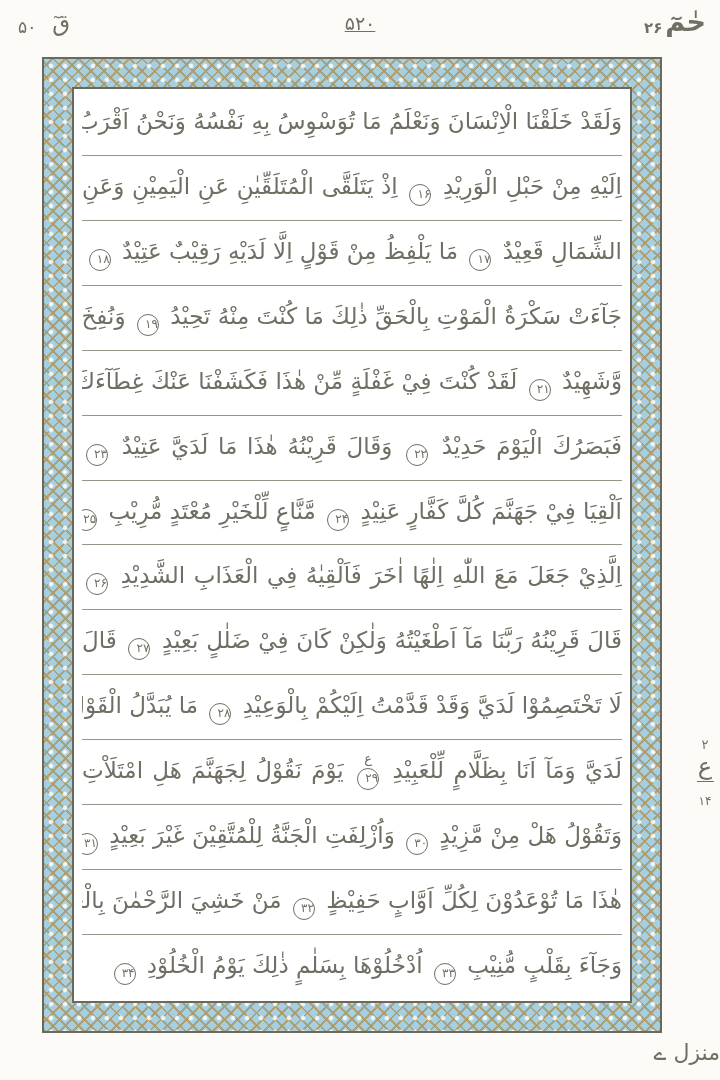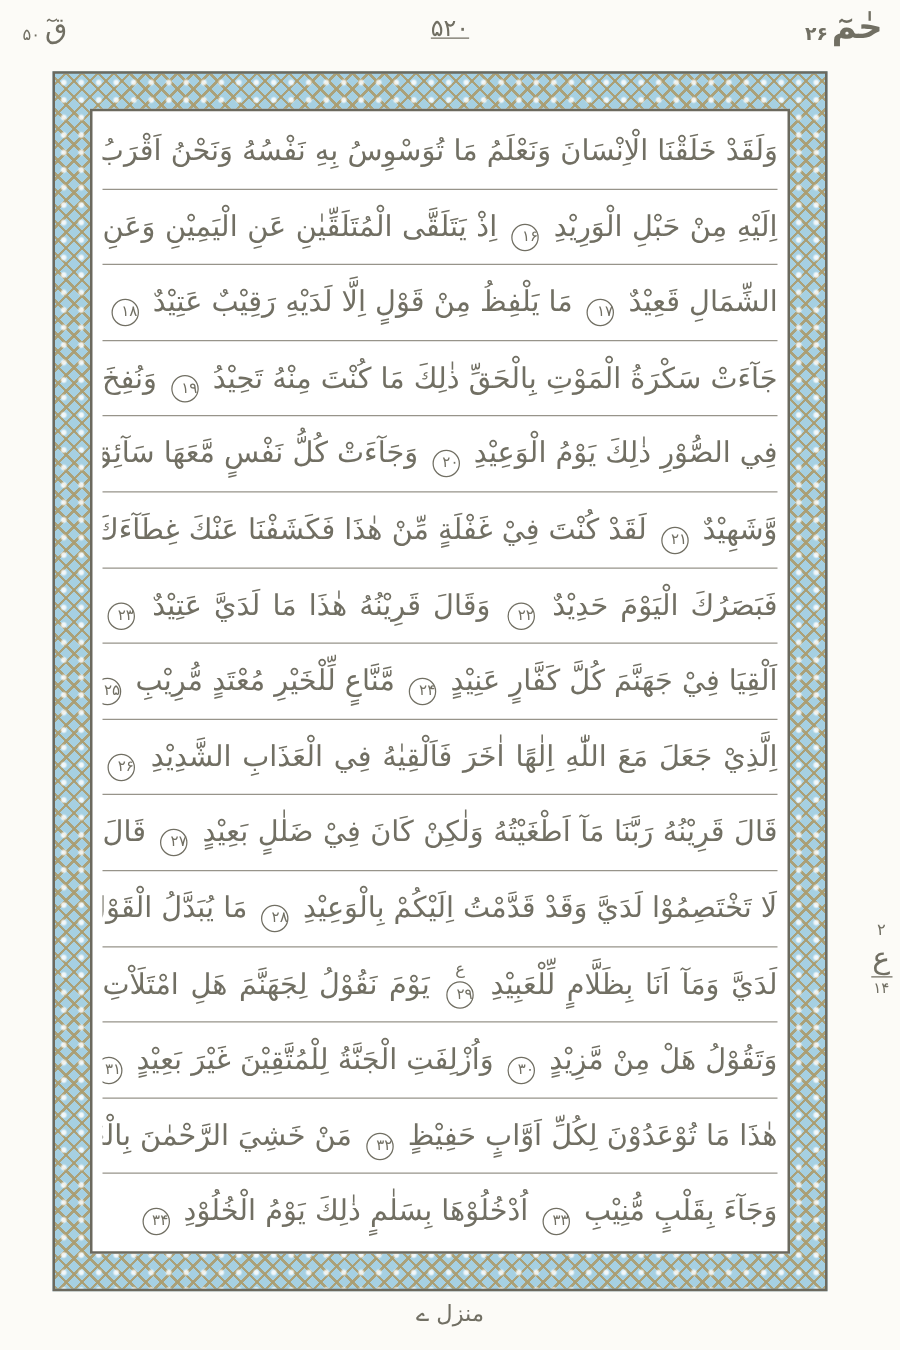--- a/index.html
+++ b/index.html
@@ -7,21 +7,21 @@
     width:720px;height:1080px;position:relative;overflow:hidden;
     background:#fcfbf7;
     font-family:"DejaVu Sans", sans-serif;
     color:#716f63;
   }
   
   .hdr-juz{position:absolute;top:2px;right:14px;direction:rtl;font-size:27px;line-height:40px;font-weight:bold;}
   .hdr-juz .num{font-size:15px;margin-right:3px;vertical-align:-2px;}
   .hdr-page{position:absolute;top:12px;left:0;right:0;text-align:center;font-size:19px;letter-spacing:2px;text-decoration:underline;}
   .hdr-surah{position:absolute;top:6px;left:18px;direction:rtl;font-size:23px;line-height:34px;}
-  .hdr-surah .num{font-size:13px;margin-right:4px;vertical-align:-2px;text-align:center;}
+  .hdr-surah .num{font-size:17px;margin-right:16px;vertical-align:-2px;text-align:center;}
   
   .frame{
     position:absolute;left:42px;top:57px;width:620px;height:976px;
     box-sizing:border-box;border:2px solid #6b695e;padding:28px;
     background-color:#a6d0e2;
     background-image:
       radial-gradient(circle at 7px 7px, rgba(255,255,255,0.85) 1.5px, rgba(255,255,255,0) 3px),
       repeating-linear-gradient(45deg, rgba(171,156,110,0.9) 0 2px, rgba(171,156,110,0) 2px 9px),
       repeating-linear-gradient(-45deg, rgba(171,156,110,0.9) 0 2px, rgba(171,156,110,0) 2px 9px);
     background-size:14px 14px, auto, auto;
@@ -51,44 +51,43 @@
     position:absolute;top:-17px;left:50%;transform:translateX(-50%);
     font-size:13px;line-height:13px;
   }
   
   .ruku-margin{
     position:absolute;top:738px;right:2px;width:26px;
     display:flex;flex-direction:column;align-items:center;
   }
   .ruku-margin .n1{font-size:13px;line-height:14px;}
   .ruku-margin .sym{font-size:24px;line-height:26px;margin:1px 0 2px 0;}
-  .ruku-margin .n2{font-size:12px;line-height:15px;border-top:1.5px solid #716f63;padding-top:1px;min-width:17px;text-align:center;}
+  .ruku-margin .n2{font-size:12px;line-height:15px;border-top:1.5px solid #716f63;padding-top:12px;min-width:17px;text-align:center;}
   
-  .catchword{position:absolute;top:1040px;left:0;right:0;text-align:center;font-size:18px;direction:rtl;}
+  .catchword{position:absolute;top:1040px;left:0;right:0;text-align:right;font-size:22px;direction:rtl;}
 </style>
 </head>
 <body>
 
 <div class="hdr-juz">
   <span>حٰمٓ</span><span class="num">۲۶</span>
 </div>
 
 <div class="hdr-page">۵۲۰</div>
 
 <div class="hdr-surah">
   <span>قٓ</span><span class="num">۵۰</span>
 </div>
 
 <div class="frame">
   <div class="text-area" id="lines-container">
       <div class="qline"><span>وَلَقَدْ خَلَقْنَا الْاِنْسَانَ وَنَعْلَمُ مَا تُوَسْوِسُ بِهِ نَفْسُهُ وَنَحْنُ اَقْرَبُ</span> </div>
       <div class="qline"><span>اِلَيْهِ مِنْ حَبْلِ الْوَرِيْدِ</span> <span class="vcircle">۱۶</span> <span>اِذْ يَتَلَقَّى الْمُتَلَقِّيٰنِ عَنِ الْيَمِيْنِ وَعَنِ</span> </div>
       <div class="qline"><span>الشِّمَالِ قَعِيْدٌ</span> <span class="vcircle">۱۷</span> <span>مَا يَلْفِظُ مِنْ قَوْلٍ اِلَّا لَدَيْهِ رَقِيْبٌ عَتِيْدٌ</span> <span class="vcircle">۱۸</span> <span>وَ</span> </div>
       <div class="qline"><span>جَآءَتْ سَكْرَةُ الْمَوْتِ بِالْحَقِّ ذٰلِكَ مَا كُنْتَ مِنْهُ تَحِيْدُ</span> <span class="vcircle">۱۹</span> <span>وَنُفِخَ</span> </div>
-      <div class="qline"><span>فِي الصُّوْرِ ذٰلِكَ يَوْمُ الْوَعِيْدِ</span> <span class="vcircle">۲۰</span> <span>وَجَآءَتْ كُلُّ نَفْسٍ مَّعَهَا سَآئِقٌ</span> </div>
       <div class="qline"><span>وَّشَهِيْدٌ</span> <span class="vcircle">۲۱</span> <span>لَقَدْ كُنْتَ فِيْ غَفْلَةٍ مِّنْ هٰذَا فَكَشَفْنَا عَنْكَ غِطَآءَكَ</span> </div>
       <div class="qline"><span>فَبَصَرُكَ الْيَوْمَ حَدِيْدٌ</span> <span class="vcircle">۲۲</span> <span>وَقَالَ قَرِيْنُهُ هٰذَا مَا لَدَيَّ عَتِيْدٌ</span> <span class="vcircle">۲۳</span> </div>
       <div class="qline"><span>اَلْقِيَا فِيْ جَهَنَّمَ كُلَّ كَفَّارٍ عَنِيْدٍ</span> <span class="vcircle">۲۴</span> <span>مَّنَّاعٍ لِّلْخَيْرِ مُعْتَدٍ مُّرِيْبِ</span> <span class="vcircle">۲۵</span> </div>
       <div class="qline"><span>اِلَّذِيْ جَعَلَ مَعَ اللّٰهِ اِلٰهًا اٰخَرَ فَاَلْقِيٰهُ فِي الْعَذَابِ الشَّدِيْدِ</span> <span class="vcircle">۲۶</span> </div>
       <div class="qline"><span>قَالَ قَرِيْنُهُ رَبَّنَا مَآ اَطْغَيْتُهُ وَلٰكِنْ كَانَ فِيْ ضَلٰلٍ بَعِيْدٍ</span> <span class="vcircle">۲۷</span> <span>قَالَ</span> </div>
       <div class="qline"><span>لَا تَخْتَصِمُوْا لَدَيَّ وَقَدْ قَدَّمْتُ اِلَيْكُمْ بِالْوَعِيْدِ</span> <span class="vcircle">۲۸</span> <span>مَا يُبَدَّلُ الْقَوْلُ</span> </div>
       <div class="qline"><span>لَدَيَّ وَمَآ اَنَا بِظَلَّامٍ لِّلْعَبِيْدِ</span> <span class="vcircle">۲۹<span class="rukuflag">ع</span></span> <span>يَوْمَ نَقُوْلُ لِجَهَنَّمَ هَلِ امْتَلَاْتِ</span> </div>
       <div class="qline"><span>وَتَقُوْلُ هَلْ مِنْ مَّزِيْدٍ</span> <span class="vcircle">۳۰</span> <span>وَاُزْلِفَتِ الْجَنَّةُ لِلْمُتَّقِيْنَ غَيْرَ بَعِيْدٍ</span> <span class="vcircle">۳۱</span> </div>
       <div class="qline"><span>هٰذَا مَا تُوْعَدُوْنَ لِكُلِّ اَوَّابٍ حَفِيْظٍ</span> <span class="vcircle">۳۲</span> <span>مَنْ خَشِيَ الرَّحْمٰنَ بِالْغَيْبِ</span> </div>
       <div class="qline last"><span>وَجَآءَ بِقَلْبٍ مُّنِيْبِ</span> <span class="vcircle">۳۳</span> <span>اُدْخُلُوْهَا بِسَلٰمٍ ذٰلِكَ يَوْمُ الْخُلُوْدِ</span> <span class="vcircle">۳۴</span> </div>

